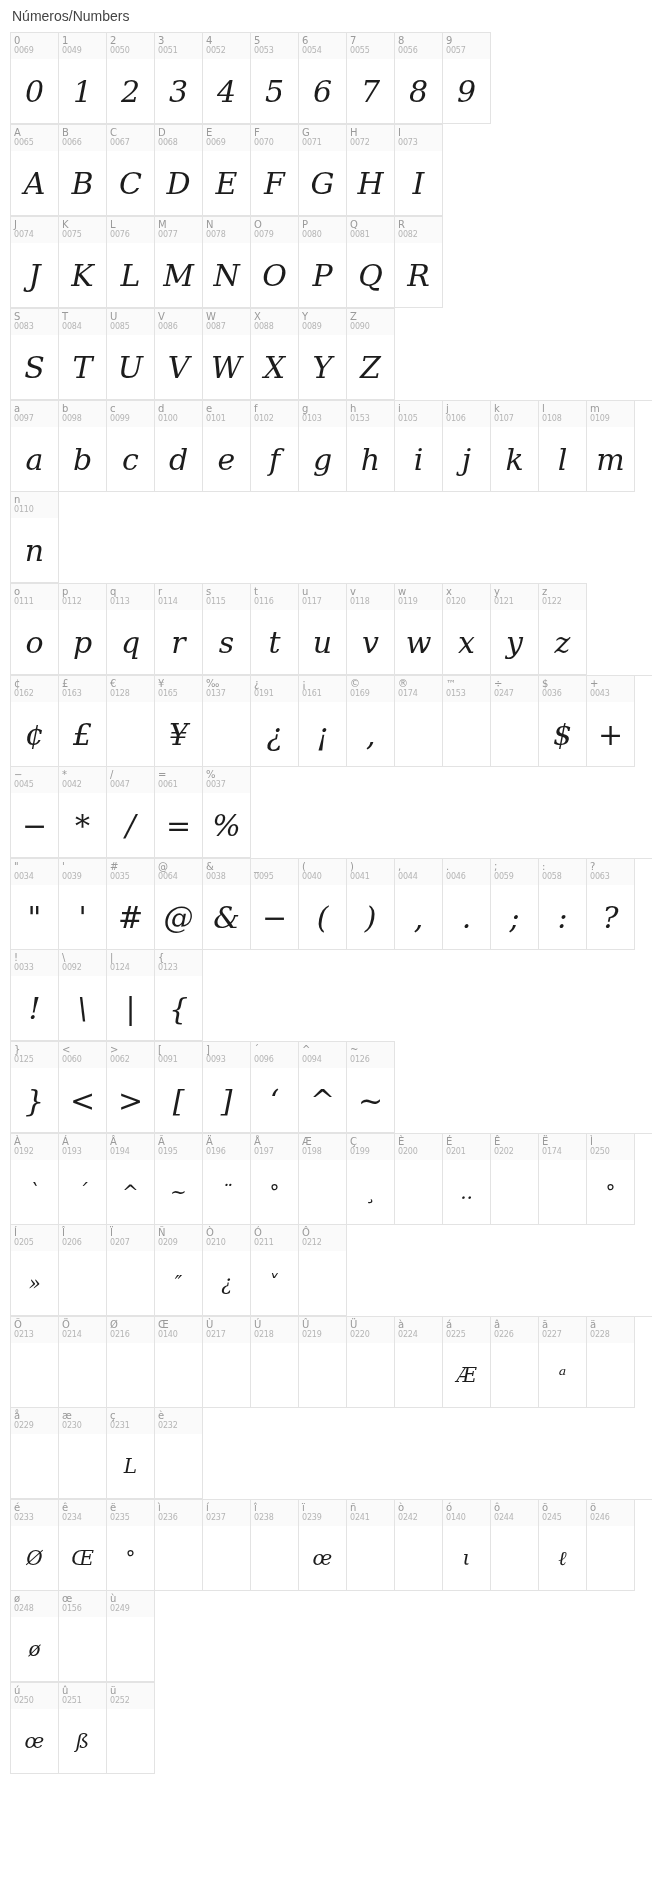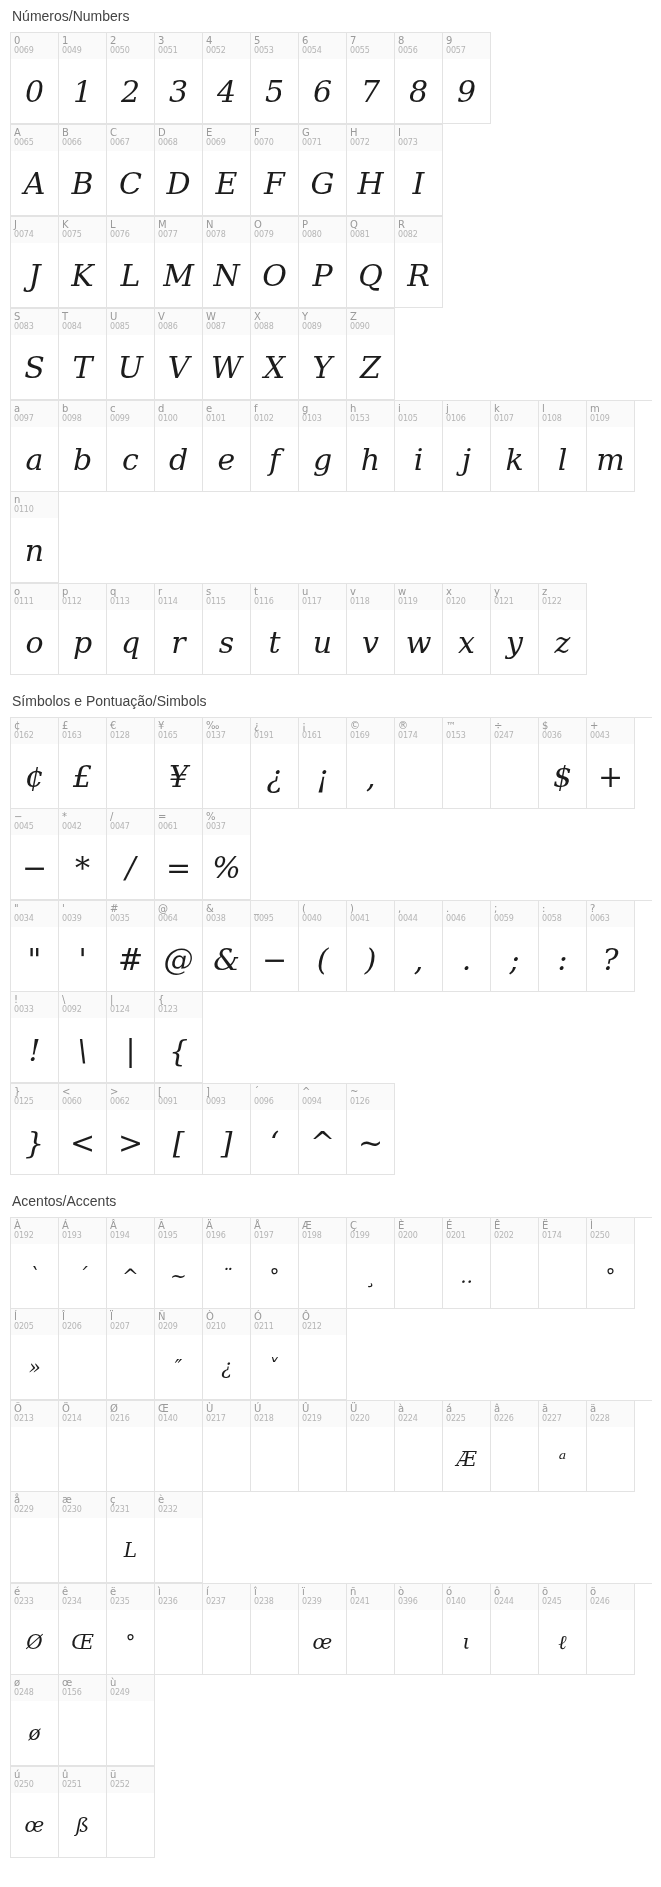--- a/index.html
+++ b/index.html
@@ -524,21 +524,20 @@
         <div class="big">y</div>
       </div>
       <div class="glyph-cell">
         <div class="hdr">
           <span class="ch">z</span>
           <span class="code">0122</span>
         </div>
         <div class="big">z</div>
       </div>
     </div>
-    <div class="section-title">Símbolos e Pontuação/Simbols</div>
     <div class="glyph-grid">
       <div class="glyph-cell">
         <div class="hdr">
           <span class="ch">¢</span>
           <span class="code">0162</span>
         </div>
         <div class="big">¢</div>
       </div>
       <div class="glyph-cell">
         <div class="hdr">
@@ -832,21 +831,20 @@
         <div class="big">^</div>
       </div>
       <div class="glyph-cell">
         <div class="hdr">
           <span class="ch">~</span>
           <span class="code">0126</span>
         </div>
         <div class="big">~</div>
       </div>
     </div>
-    <div class="section-title">Acentos/Accents</div>
     <div class="glyph-grid accent">
       <div class="glyph-cell">
         <div class="hdr">
           <span class="ch">À</span>
           <span class="code">0192</span>
         </div>
         <div class="big">`</div>
       </div>
       <div class="glyph-cell">
         <div class="hdr">
@@ -1156,21 +1154,21 @@
       <div class="glyph-cell">
         <div class="hdr">
           <span class="ch">ñ</span>
           <span class="code">0241</span>
         </div>
         <div class="big"></div>
       </div>
       <div class="glyph-cell">
         <div class="hdr">
           <span class="ch">ò</span>
-          <span class="code">0396</span>
+          <span class="code">0242</span>
         </div>
         <div class="big"></div>
       </div>
       <div class="glyph-cell">
         <div class="hdr">
           <span class="ch">ó</span>
           <span class="code">0140</span>
         </div>
         <div class="big">ι</div>
       </div>

